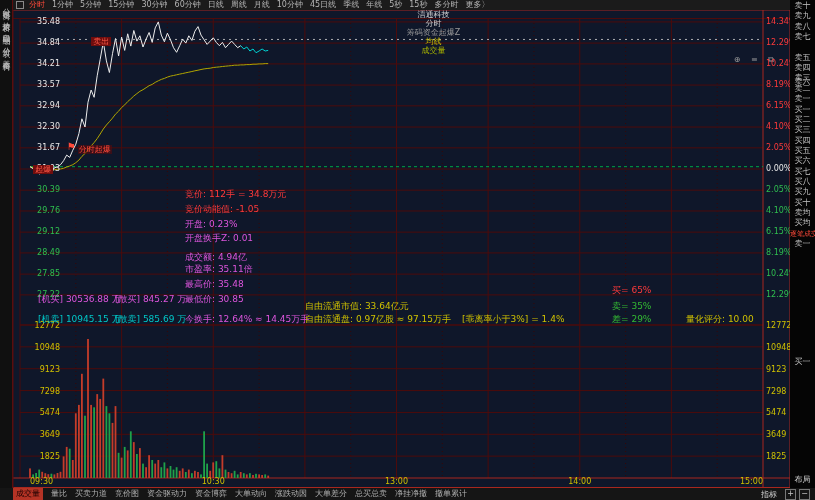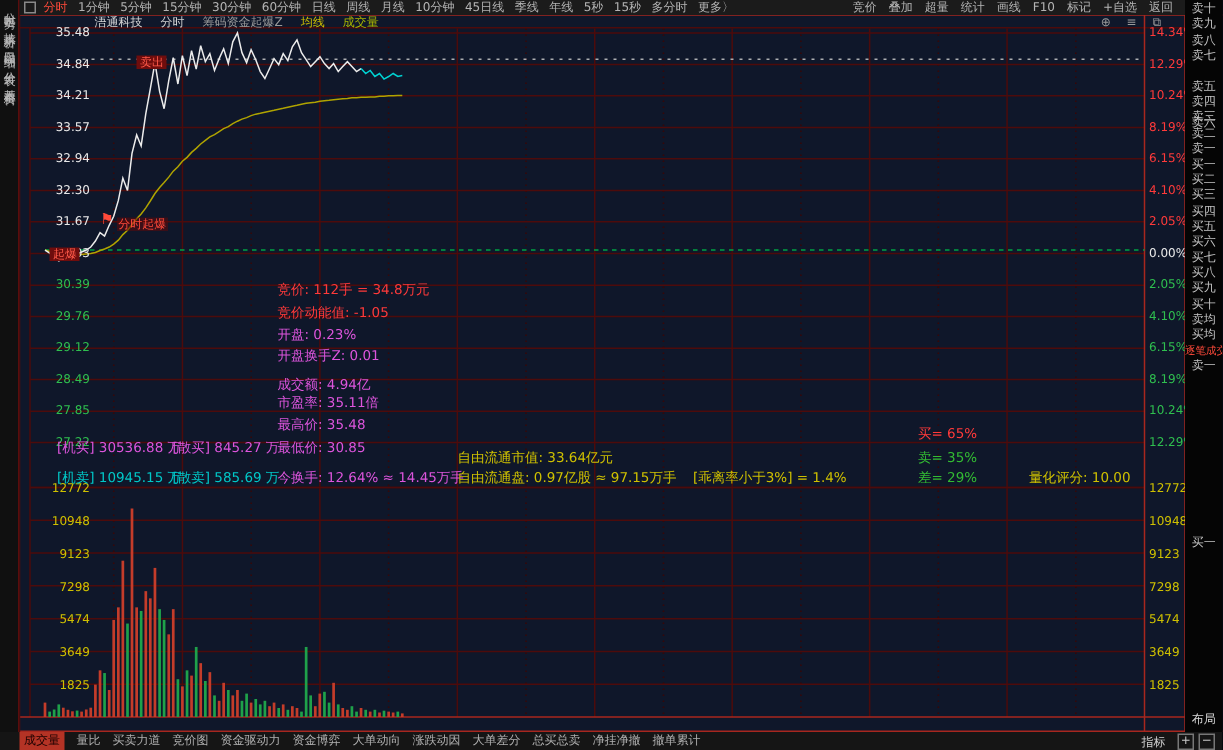--- a/index.html
+++ b/index.html
@@ -14,21 +14,21 @@
   
   #top-toolbar{left:13px;top:0;width:777px;height:10px;background:#1b1b1b;
                display:flex;align-items:center;white-space:nowrap;overflow:hidden;}
   #top-toolbar .chk{width:6px;height:6px;border:1px solid #8a8a8a;margin:0 5px 0 3px;flex:none;}
   .ptab{color:#b4b4b4;margin-right:7px;line-height:10px;}
   .ptab.active{color:#ff4a3a;}
   #tb-right{margin-left:auto;display:flex;}
   #tb-right .ptab{margin-right:8px;}
   
   #title-row{left:13px;top:10px;width:777px;height:9px;display:flex;align-items:center;
-             padding-left:50px;box-sizing:border-box;white-space:nowrap;}
+             padding-left:76px;box-sizing:border-box;white-space:nowrap;flex-direction:column;}
   #title-row span{margin-right:12px;line-height:9px;}
   .t-stock{color:#d8d8d8;}
   .t-period{color:#d0d0d0;}
   .t-ind{color:#9a9a9a;}
   .t-ma{color:#cfc000;}
   .t-vol{color:#a8b400;}
   #win-icons{margin-left:auto;margin-right:30px;color:#9a9a9a;letter-spacing:4px;}
   
   #chart-svg{left:0;top:0;}
   #overlay{left:0;top:0;width:815px;height:500px;pointer-events:none;}
@@ -214,31 +214,20 @@
         <span class="ptab">月线</span>
         <span class="ptab">10分钟</span>
         <span class="ptab">45日线</span>
         <span class="ptab">季线</span>
         <span class="ptab">年线</span>
         <span class="ptab">5秒</span>
         <span class="ptab">15秒</span>
         <span class="ptab">多分时</span>
         <span class="ptab">更多〉</span>
       </span>
-    <span id="tb-right">
-        <span class="ptab">竞价</span>
-        <span class="ptab">叠加</span>
-        <span class="ptab">超量</span>
-        <span class="ptab">统计</span>
-        <span class="ptab">画线</span>
-        <span class="ptab">F10</span>
-        <span class="ptab">标记</span>
-        <span class="ptab">+自选</span>
-        <span class="ptab">返回</span>
-      </span>
   </div>
 
   <div id="title-row" class="abs">
     <span class="t-stock">浯通科技</span>
     <span class="t-period">分时</span>
     <span class="t-ind">筹码资金起爆Z</span>
     <span class="t-ma">均线</span>
     <span class="t-vol">成交量</span>
     <span id="win-icons">⊕ ≡ ⧉</span>
   </div>
@@ -305,20 +294,27 @@
       <div class="stat" style="left: 612px; top: 285px; color: rgb(255, 58, 58); text-align: right;">买= 65%</div>
       <div class="stat" style="left: 612px; top: 301px; color: rgb(51, 187, 51);">卖= 35%</div>
       <div class="stat" style="left: 612px; top: 314px; color: rgb(51, 187, 51);">差= 29%</div>
       <div class="stat" style="left: 686px; top: 314px; color: rgb(207, 192, 0);">量化评分: 10.00</div>
       <div class="mark-box" style="left: 91.3px; top: 36.7575px;">卖出</div>
       <div class="mark-flag" style="left: 66.8667px; top: 141.5px;">⚑</div>
       <div class="mark-text" style="left: 77.8667px; top: 144.5px;">分时起爆</div>
       <div class="mark-box" style="left: 33.2708px; top: 164.992px;">起爆</div>
     </div>
 
+  <div id="time-row" class="abs">
+      <div class="timelab" style="left: 17px;">09:30</div>
+      <div class="timelab" style="left: 200.25px; transform: translateX(-50%);">10:30</div>
+      <div class="timelab" style="left: 383.5px; transform: translateX(-50%);">13:00</div>
+      <div class="timelab" style="left: 566.75px; transform: translateX(-50%);">14:00</div>
+      <div class="timelab" style="left: 750px; transform: translateX(-100%);">15:00</div>
+    </div>
 
   <div id="right-strip" class="abs">
       <div class="ob-row" style="top: 1px;">卖十</div>
       <div class="ob-row" style="top: 11.35px;">卖九</div>
       <div class="ob-row" style="top: 21.7px;">卖八</div>
       <div class="ob-row" style="top: 32.05px;">卖七</div>
       <div class="ob-row" style="top: 42.4px; margin-top: 35px;">卖六</div>
       <div class="ob-row" style="top: 52.75px;">卖五</div>
       <div class="ob-row" style="top: 63.1px;">卖四</div>
       <div class="ob-row" style="top: 73.45px;">卖三</div>

